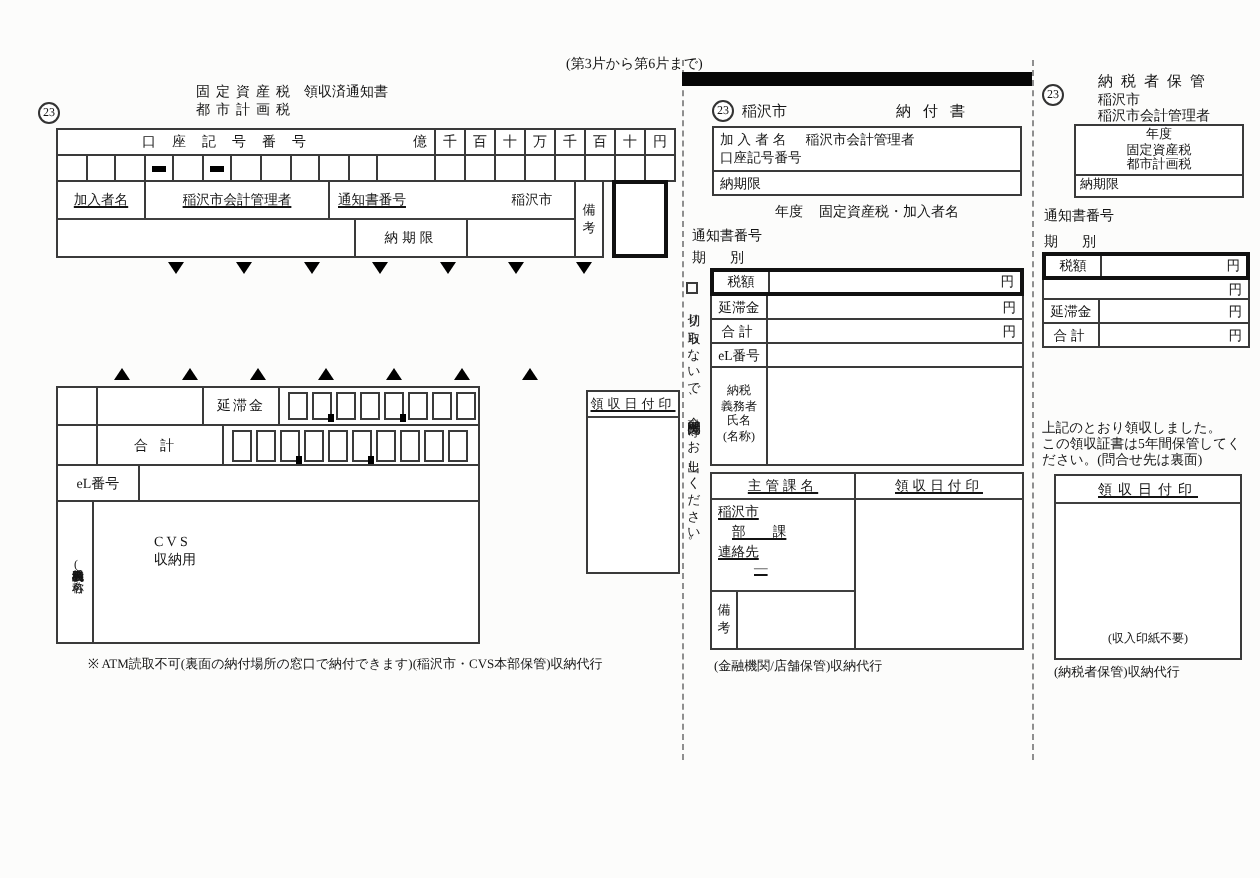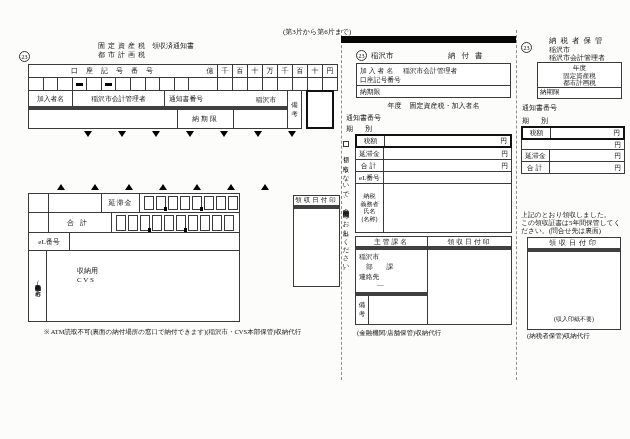--- a/index.html
+++ b/index.html
@@ -6,21 +6,21 @@
   .sheet{position:relative;width:630px;height:439px;background:#fcfcfb;
          font-family:"Liberation Serif","DejaVu Serif",serif;color:#141414;overflow:hidden;}
   .abs{position:absolute;}
   .bd{border:1px solid #3a3a3a;box-sizing:border-box;background:#fff;}
   .bd2{border:2px solid #111;box-sizing:border-box;background:#fff;}
   .nobg{background:transparent;}
   .flex{display:flex;}
   .c{display:flex;align-items:center;justify-content:center;text-align:center;}
   .bl{border-left:1px solid #3a3a3a;box-sizing:border-box;}
   .br{border-right:1px solid #3a3a3a;box-sizing:border-box;}
-  .bb{border-bottom:4px solid #404040;box-sizing:border-box;}
+  .bb{border-bottom:1px solid #404040;box-sizing:border-box;text-decoration:underline;}
   .f6{font-size:6px;} .f65{font-size:6.5px;} .f68{font-size:6.8px;} .f7{font-size:7px;} .f75{font-size:7.5px;}
   .ls1{letter-spacing:1px;} .ls2{letter-spacing:2px;} .ls3{letter-spacing:3px;}
   .ls4{letter-spacing:4px;} .ls6{letter-spacing:6px;} .ls8{letter-spacing:8px;} .ls12{letter-spacing:12px;}
   .vert{writing-mode:vertical-rl;text-orientation:upright;}
   .badge{border:1px solid #333;border-radius:50%;width:11px;height:11px;font-size:6px;
          display:flex;align-items:center;justify-content:center;box-sizing:border-box;background:#fff;}
   .mk-d{width:0;height:0;border-left:4px solid transparent;border-right:4px solid transparent;border-top:6px solid #000;}
   .mk-u{width:0;height:0;border-left:4px solid transparent;border-right:4px solid transparent;border-bottom:6px solid #000;}
   .cutline{border-left:1px dashed #8f8f8f;width:0;}
   .cells{display:flex;height:100%;}
@@ -167,22 +167,22 @@
     </div>
     <div class="abs bd flex" style="left:28px;top:232px;width:212px;height:19px;">
       <div class="c f7" style="width:40px;">eL番号</div>
       <div class="bl" style="flex:1;"></div>
     </div>
     <div class="abs bd flex" style="left:28px;top:250px;width:212px;height:72px;">
       <div class="c" style="width:17px;">
         <span class="vert f6">納税義務者氏名(名称)</span>
       </div>
       <div class="bl f7" style="flex:1;padding:16px 0 0 30px;line-height:9px;">
+        <div>C V S</div>
         <div>収納用</div>
-        <div>C V S</div>
       </div>
     </div>
 
     <div class="abs bd" style="left:293px;top:195px;width:47px;height:92px;display:flex;flex-direction:column;">
       <div class="c bb f65 ls2" style="height:13px;">領収日付印</div>
       <div style="flex:1;"></div>
     </div>
 
     <div class="abs f65" style="left:44px;top:327px;">※ ATM読取不可(裏面の納付場所の窓口で納付できます)(稲沢市・CVS本部保管)収納代行</div>
   </section>

